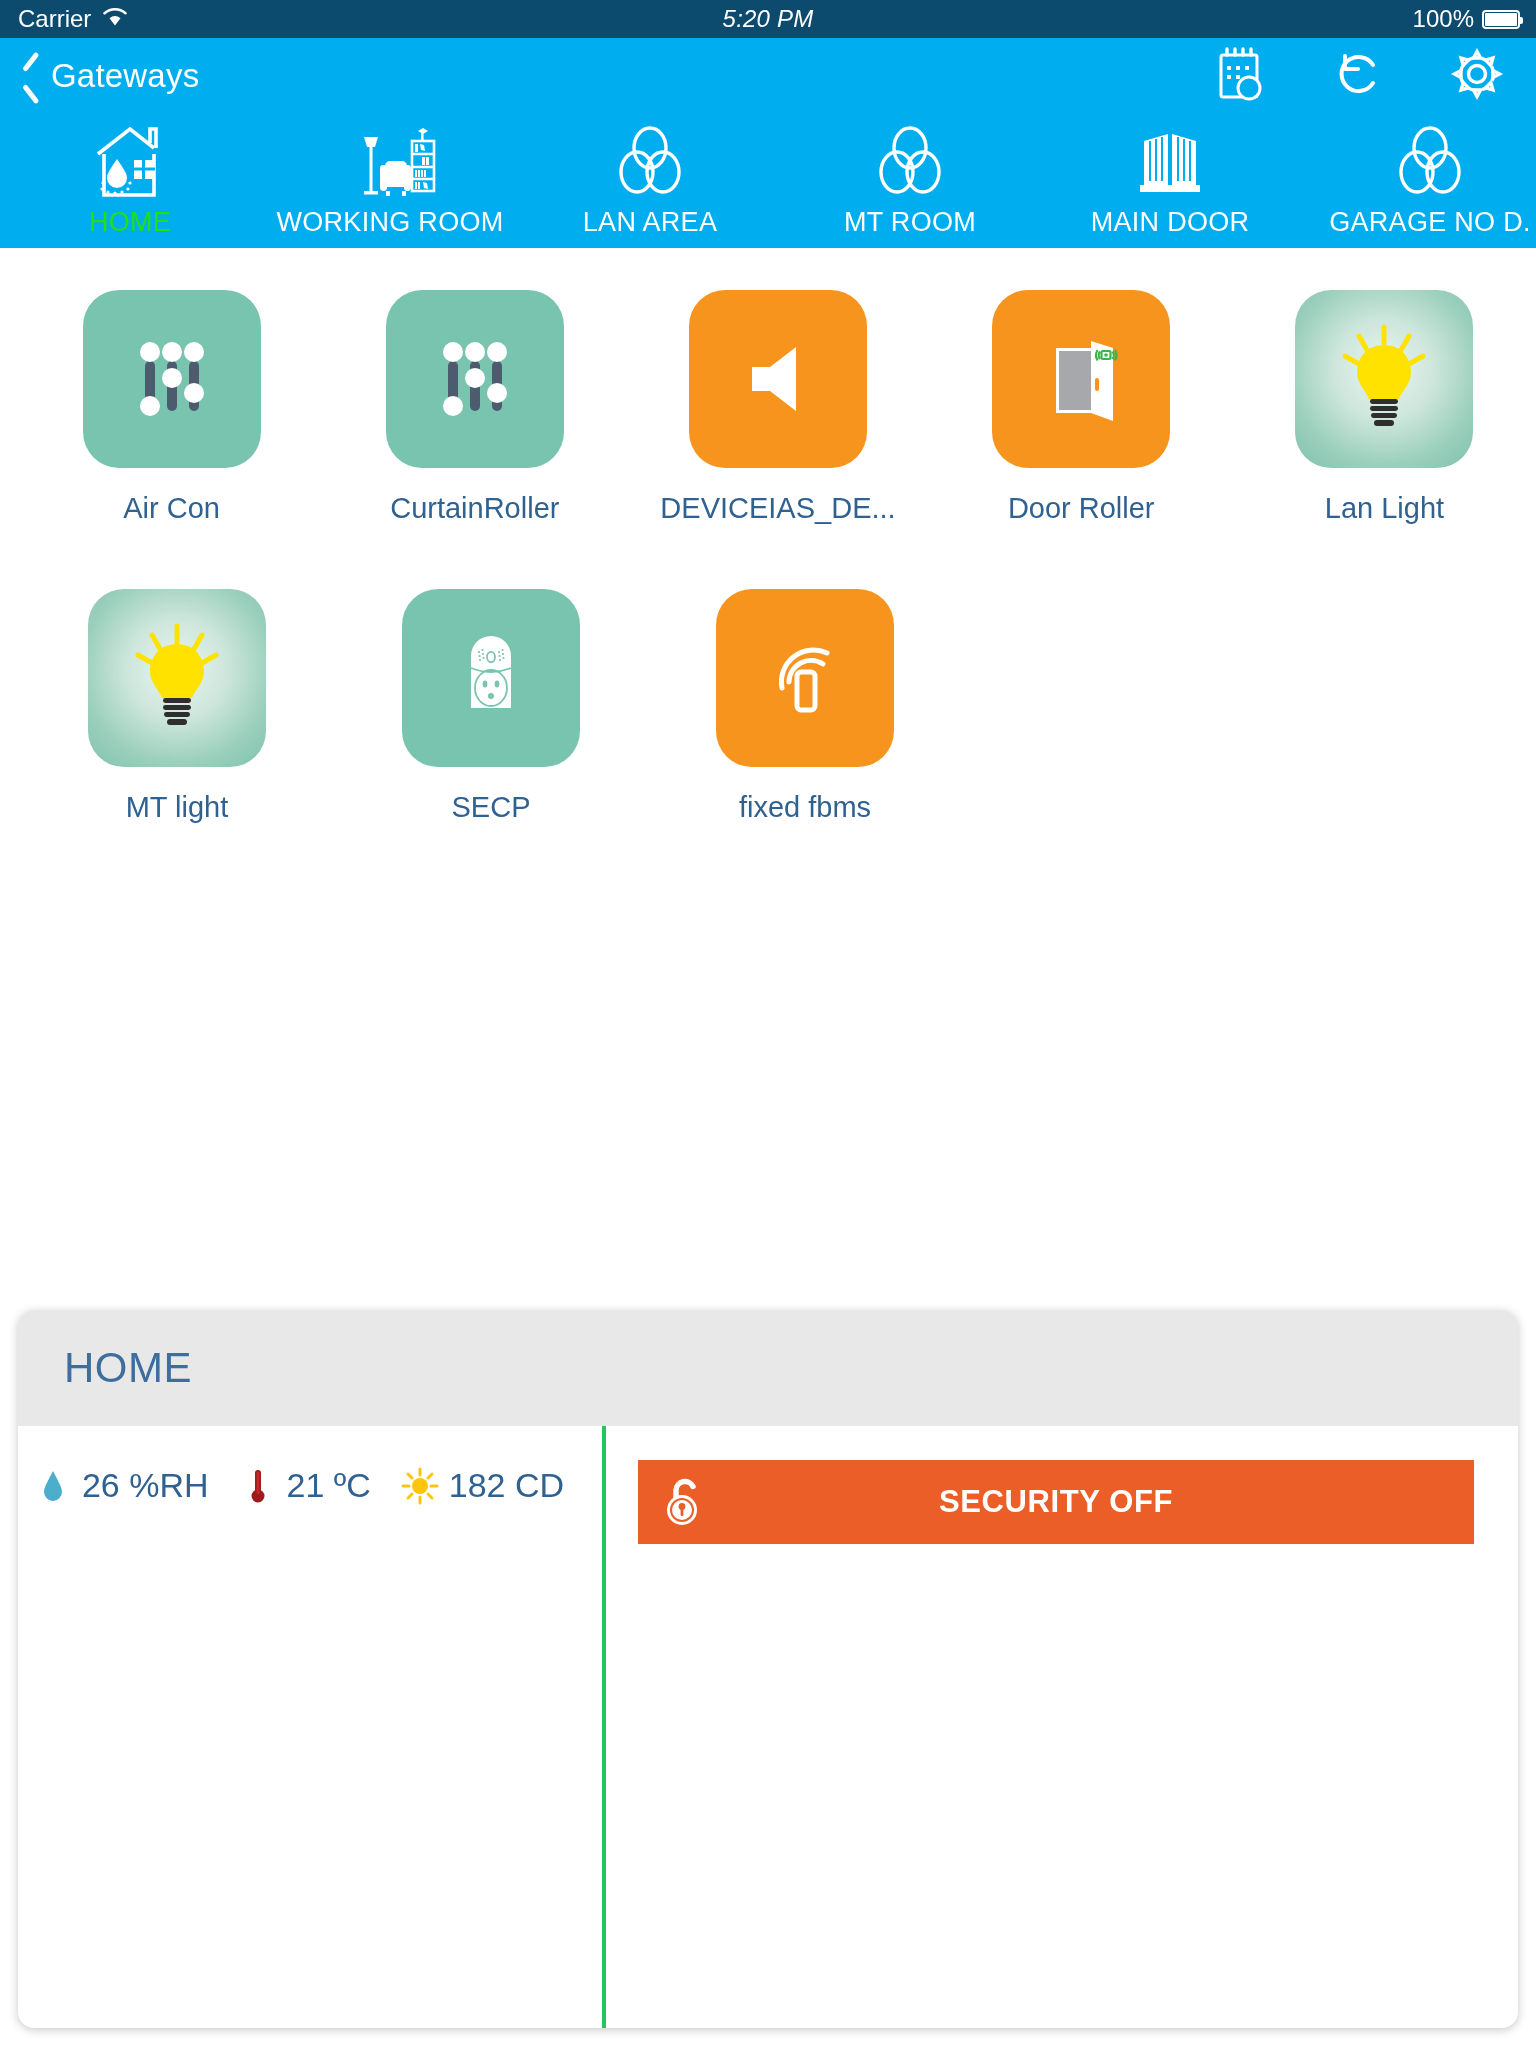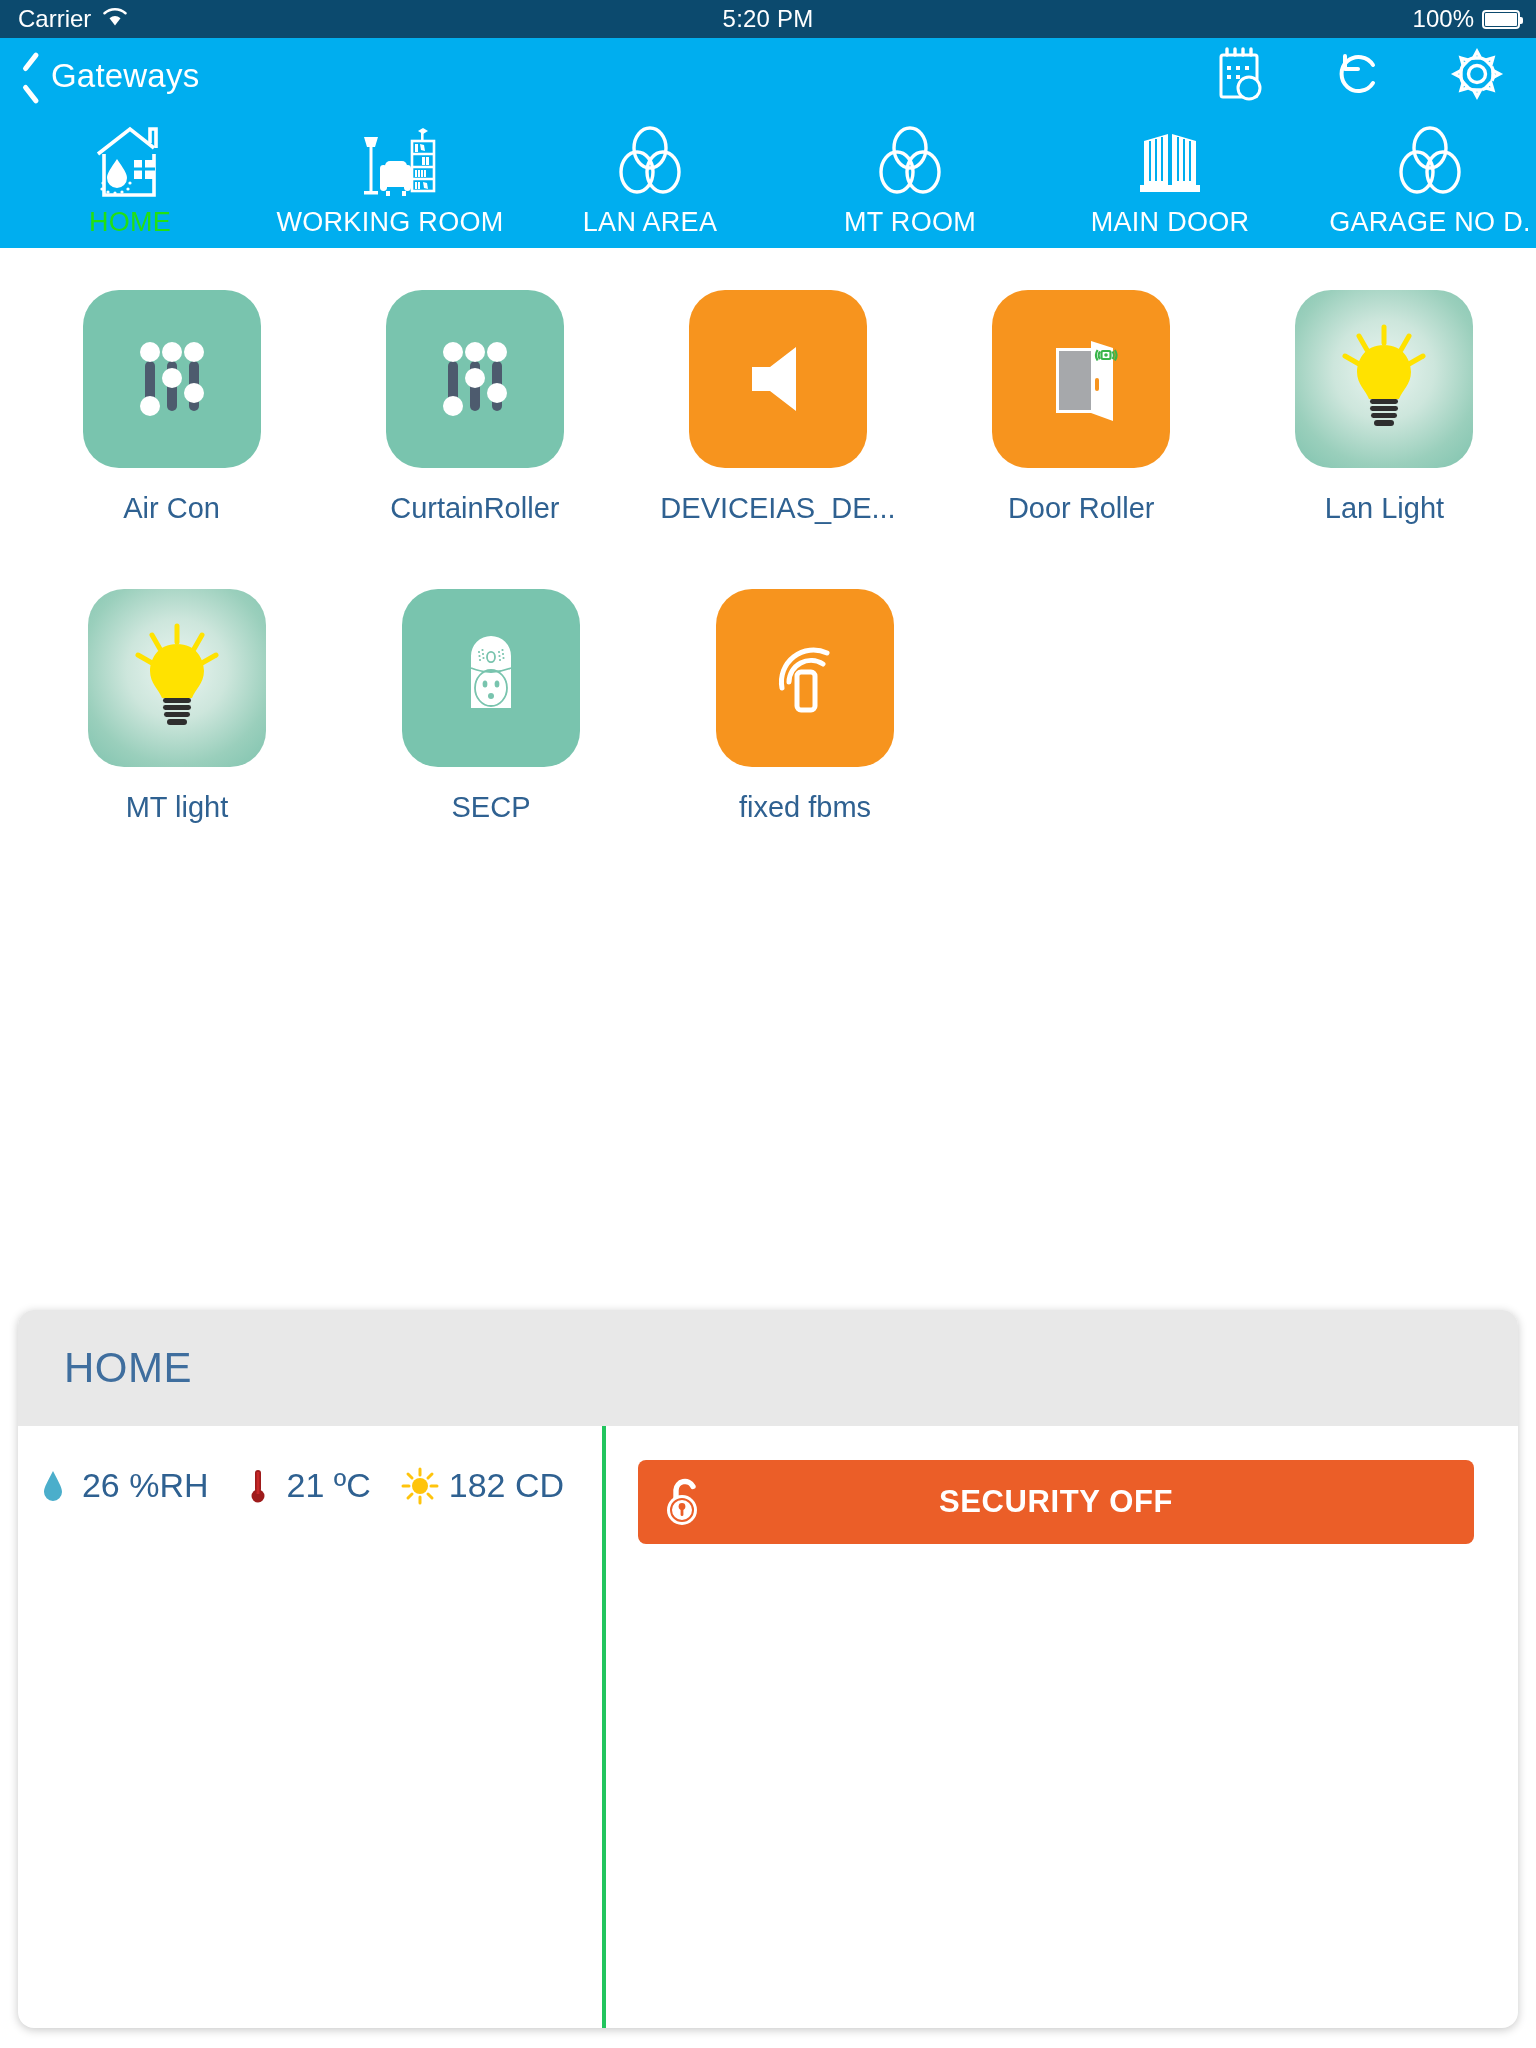--- a/index.html
+++ b/index.html
@@ -20,20 +20,21 @@
     display: flex; align-items: center;
   }
   .status-left {
     position: absolute; left: 18px; top: 0; height: 38px;
     display: flex; align-items: center; gap: 10px;
   }
   .status-center {
     position: absolute; left: 0; right: 0; top: 0; height: 38px;
     display: flex; align-items: center; justify-content: center;
     letter-spacing: 0.2px;
+    font-style: italic;
   }
   .status-right {
     position: absolute; right: 16px; top: 0; height: 38px;
     display: flex; align-items: center; gap: 8px;
   }
   .battery-shell {
     width: 38px; height: 19px;
     border: 2px solid #ffffff; border-radius: 4px;
     position: relative; display: inline-block;
   }
@@ -154,21 +155,21 @@
   }
   .sensor-row { display: flex; align-items: center; gap: 0; }
   .sensor-item { display: flex; align-items: center; }
   .sensor-icon { width: 46px; display: flex; align-items: center; justify-content: center; }
   .sensor-val {
     font-size: 34px; color: #2F6191;
     margin-left: 6px; margin-right: 26px; white-space: nowrap;
   }
   .panel-right { flex: 1; padding-top: 34px; padding-left: 32px; padding-right: 44px; }
   .security-btn {
-    height: 84px; background: #EB5E28; border-radius: 8px;
+    height: 84px; background: #EB5E28; border-radius: 0;
     display: flex; align-items: center;
     cursor: pointer; position: relative;
   }
   .security-icon { width: 96px; display: flex; align-items: center; justify-content: center; }
   .security-label {
     position: absolute; left: 0; right: 0; text-align: center;
     color: #ffffff; font-size: 31px; font-weight: bold; letter-spacing: 0.6px;
   }
 </style>
 </head>

